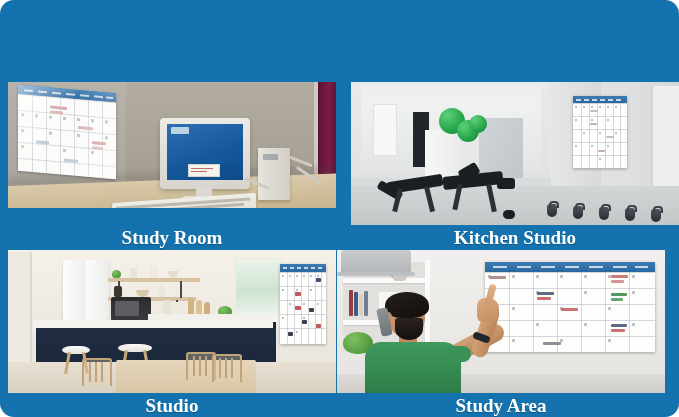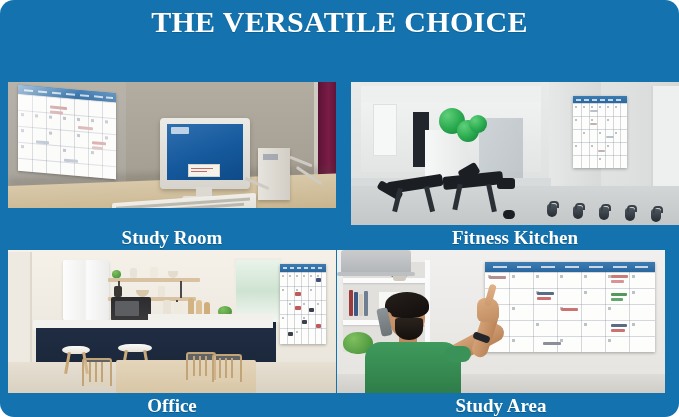--- a/index.html
+++ b/index.html
@@ -207,21 +207,20 @@
   
   .std-cal{left:148px;top:12px;width:170px;height:90px;}
   .std-cal .hd{height:10px;}
 </style>
 </head>
 <body>
 
 <div class="poster">
 
   <div class="title">
-    <span>THE VERSATILE CHOICE</span>
   </div>
 
   <div class="grid">
 
     <div class="card c0">
       <div class="photo">
         <div class="office">
           <div class="lay off-wallL"></div>
           <div class="lay off-wallM"></div>
           <div class="lay off-wallR"></div>
@@ -379,21 +378,21 @@
             <span class="num" style="left:18px;top:49px;width:2px;height:2px"></span>
             <span class="num" style="left:34px;top:49px;width:2px;height:2px"></span>
             <span class="num" style="left:26px;top:62px;width:2px;height:2px"></span>
             <span class="note" style="left:17px;top:14px;width:8px;height:2px;background:#b7c0cc"></span>
             <span class="note" style="left:17px;top:27px;width:7px;height:2px;background:#c3b0b0"></span>
             <span class="note" style="left:33px;top:40px;width:8px;height:2px;background:#b7c0cc"></span>
             <span class="note" style="left:25px;top:54px;width:7px;height:2px;background:#c3b0b0"></span>
           </div>
         </div>
       </div>
-      <div class="caption">Fitness Kitchen</div>
+      <div class="caption">Kitchen Studio</div>
     </div>
 
     <div class="card c2">
       <div class="photo">
         <div class="kit">
           <div class="lay kit-wall"></div>
           <div class="lay kit-doorL"></div>
           <div class="lay kit-win"></div>
 
           <div class="lay kit-fridge"></div>
@@ -497,21 +496,21 @@
             <span class="note" style="left:15px;top:28px;width:6px;height:4px;background:#c05a5a"></span>
             <span class="note" style="left:36px;top:14px;width:5px;height:4px;background:#45507a"></span>
             <span class="note" style="left:15px;top:42px;width:6px;height:4px;background:#c05a5a"></span>
             <span class="note" style="left:29px;top:44px;width:5px;height:4px;background:#3a3f4a"></span>
             <span class="note" style="left:22px;top:56px;width:5px;height:4px;background:#3a3f4a"></span>
             <span class="note" style="left:36px;top:60px;width:5px;height:4px;background:#c05a5a"></span>
             <span class="note" style="left:8px;top:68px;width:5px;height:4px;background:#3a3f4a"></span>
           </div>
         </div>
       </div>
-      <div class="caption">Office</div>
+      <div class="caption">Studio</div>
     </div>
 
     <div class="card c3">
       <div class="photo">
         <div class="std">
           <div class="lay std-wall"></div>
           <div class="lay std-shelfback"></div>
           <div class="lay std-shelfU"></div>
           <div class="lay std-shelfL"></div>
           <div class="lay std-shelfUV"></div>

